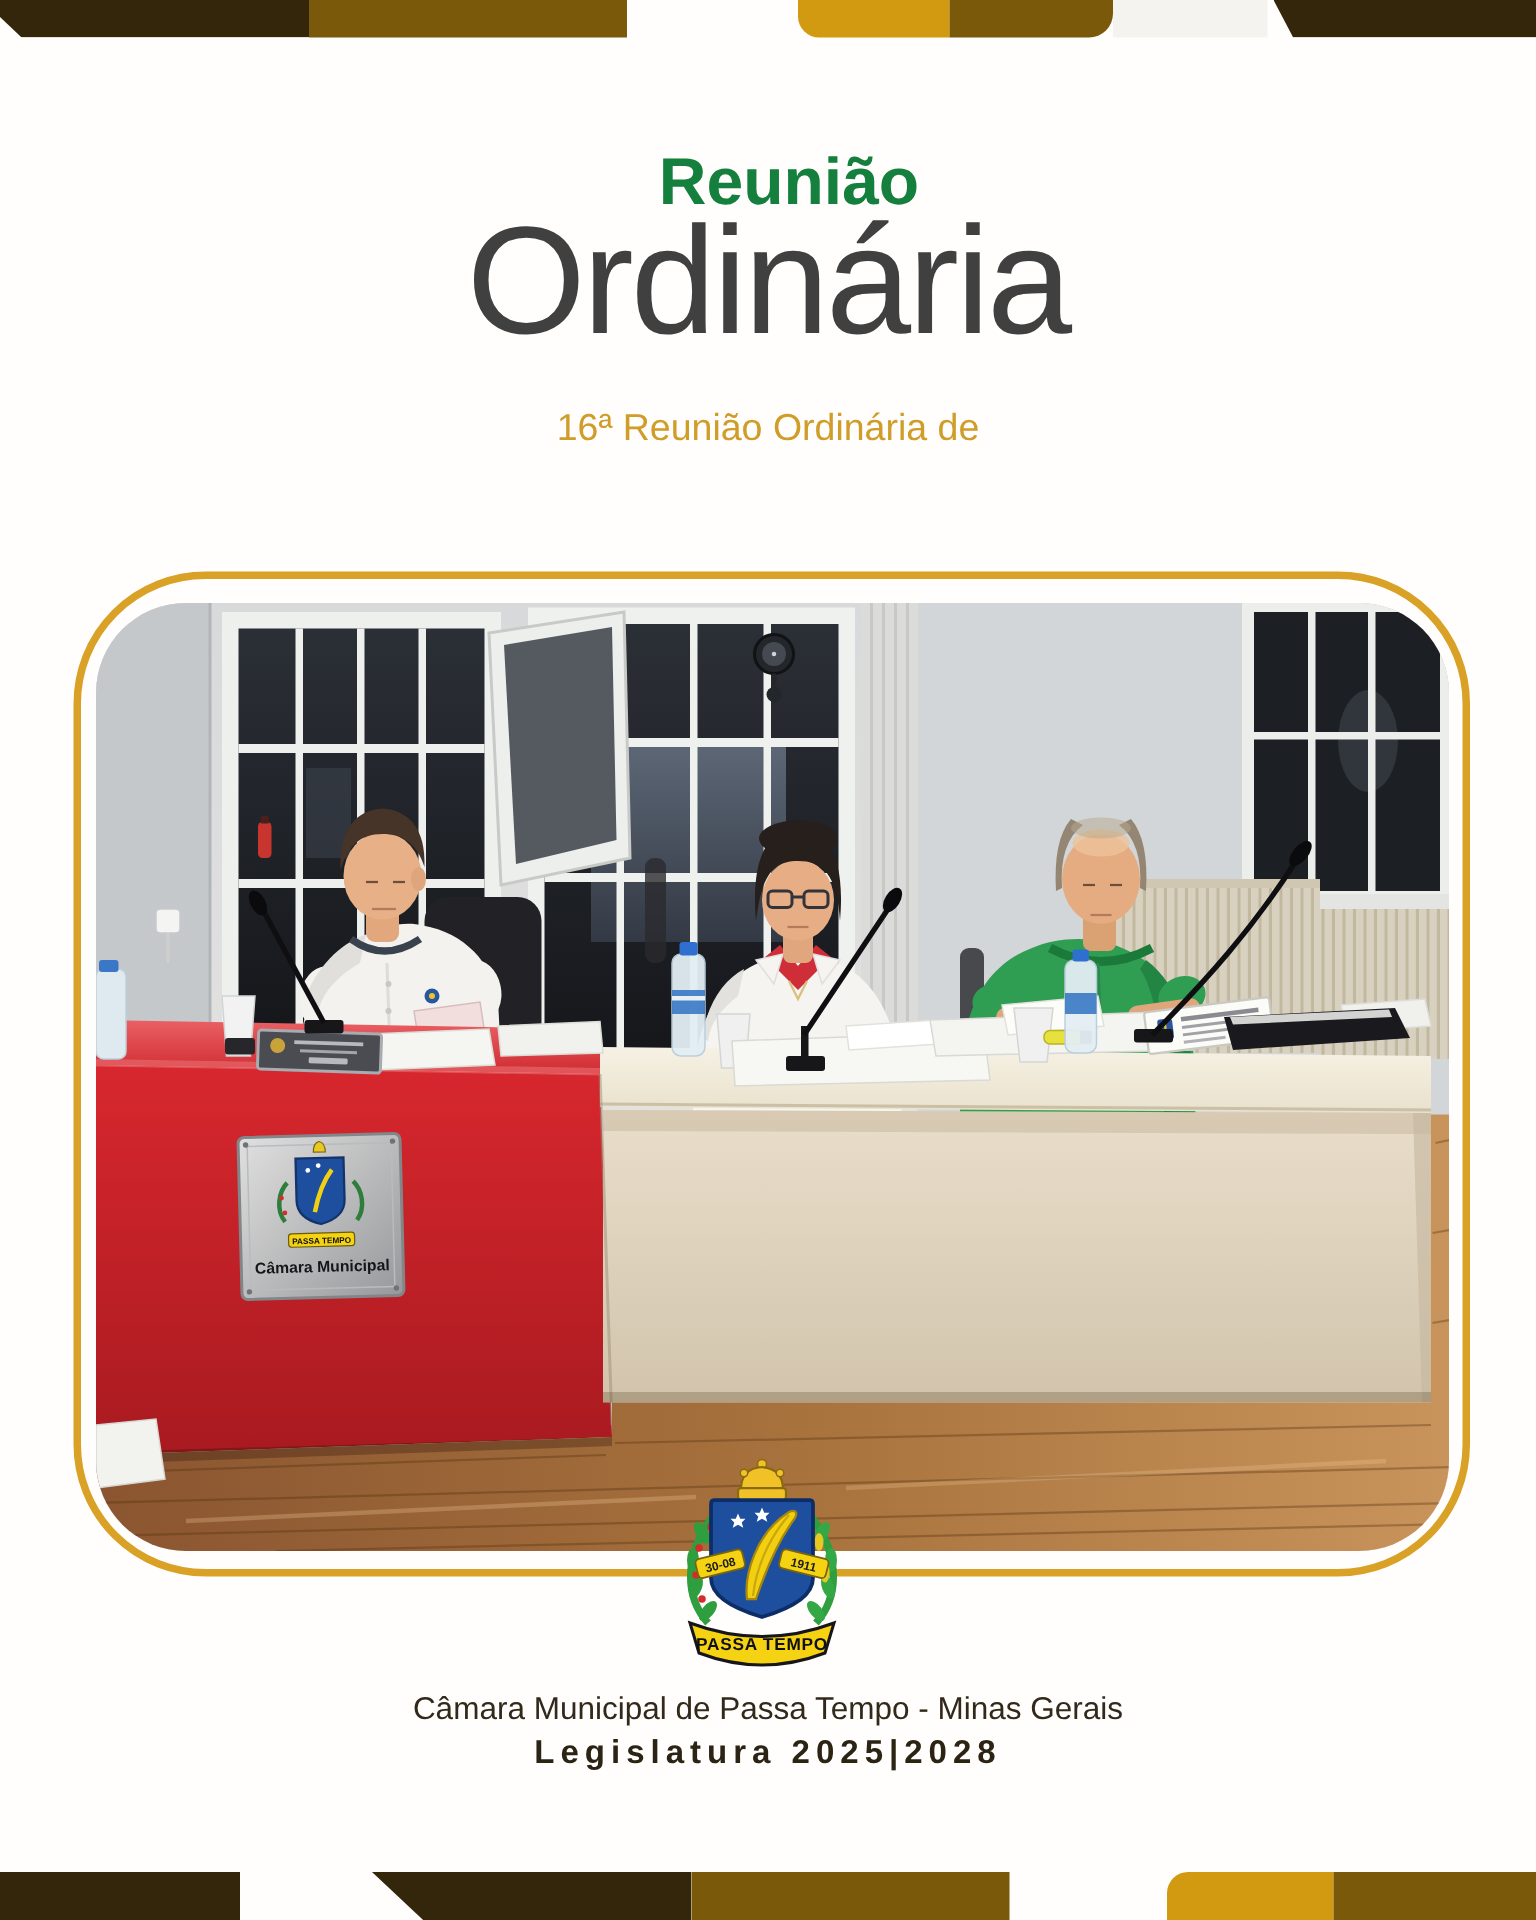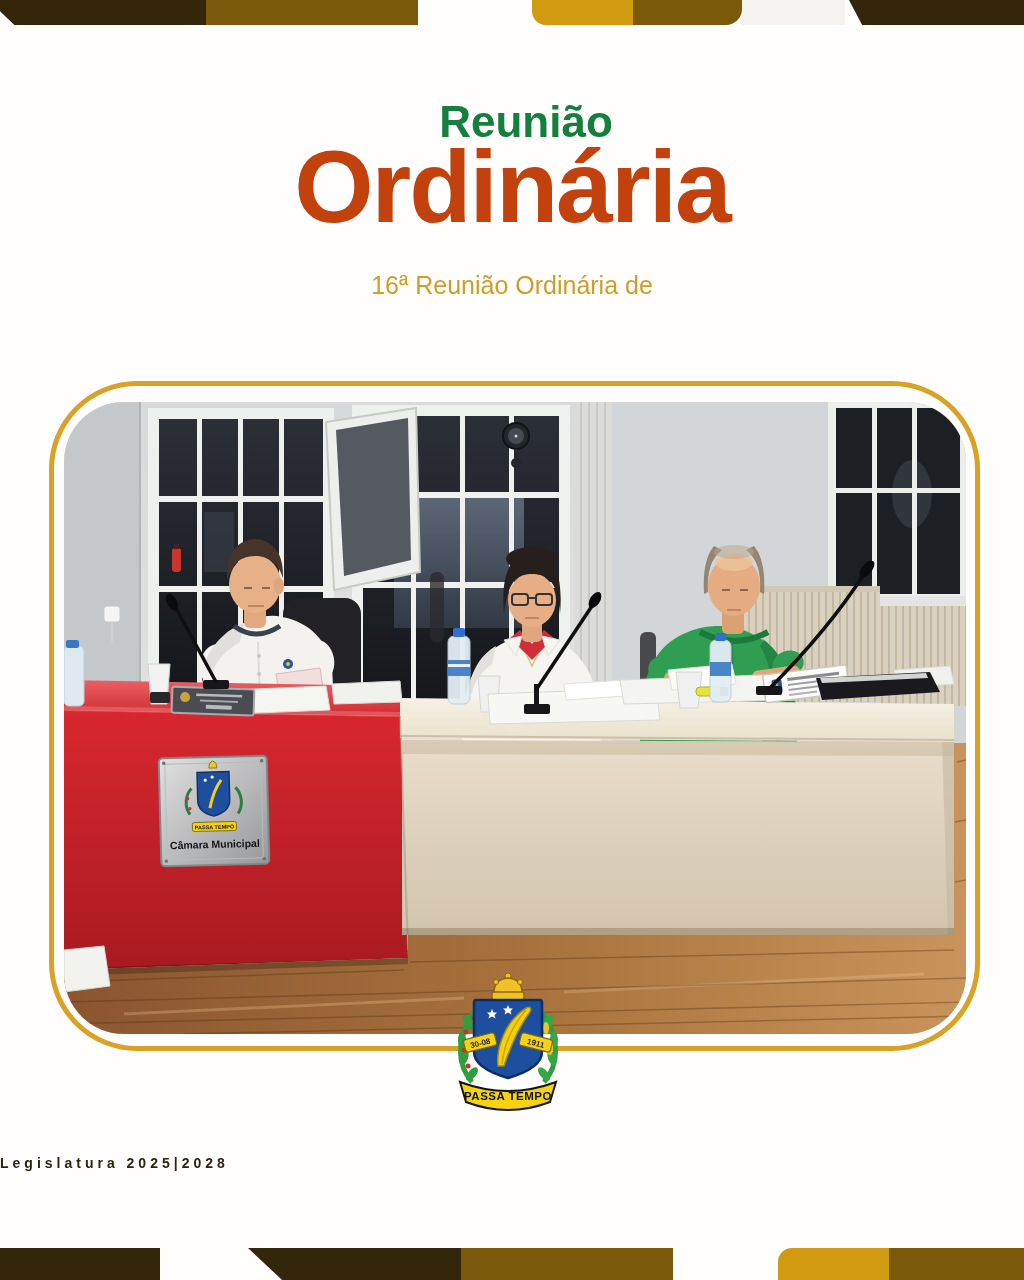--- a/index.html
+++ b/index.html
@@ -17,36 +17,36 @@
   
   .bb{top:1248px;height:32px;}
   .bb1{left:0;width:160px;background:#33260a;}
   .bb2{left:248px;width:213px;background:#33260a;clip-path:polygon(0 0,100% 0,100% 100%,16% 100%);}
   .bb3{left:461px;width:212px;background:#7a5a0a;}
   .bb4{left:778px;width:111px;background:#d29a10;border-radius:14px 0 0 0;}
   .bb5{left:889px;width:135px;background:#7a5a0a;}
 
   .titleblock{position:absolute;top:100px;left:0;width:100%;text-align:center;line-height:1;}
   .t1{font-size:44px;font-weight:bold;color:#15803d;letter-spacing:0px;padding-left:28px;}
-  .t2{font-size:102px;font-weight:bold;color:#c2410c;letter-spacing:-2px;margin-top:-8px;}
+  .t2{font-size:102px;font-weight:normal;color:#404040;letter-spacing:-2px;margin-top:-8px;}
   .subtitle{position:absolute;top:271px;left:0;width:100%;text-align:center;
     font-size:25px;line-height:1.16;font-weight:normal;color:#cf9d28;}
 
   .frame{position:absolute;left:49px;top:381px;width:931px;height:670px;
     border:5px solid #d9a125;border-radius:88px;box-sizing:border-box;}
   .photo{position:absolute;left:64px;top:402px;width:902px;height:632px;
     border-radius:60px;overflow:hidden;background:#e7e7e5;}
   .photo svg{display:block;}
 
   .crest{position:absolute;left:437px;top:970px;width:142px;height:146px;z-index:6;}
 
   .footer1{position:absolute;top:1128px;left:0;width:100%;text-align:center;
     font-size:21px;color:#32291b;}
-  .footer2{position:absolute;top:1155px;left:0;width:100%;
-    font-size:14px;font-weight:bold;letter-spacing:4px;color:#2b2313;}
+  .footer2{position:absolute;top:1155px;left:0;width:100%;text-align:center;
+    font-size:22px;font-weight:bold;letter-spacing:4px;color:#2b2313;}
 </style>
 </head>
 <body>
 
 <div class="poster">
 
   <div class="bar tb tb1"></div>
   <div class="bar tb tb2"></div>
   <div class="bar tb tb3"></div>
   <div class="bar tb tb4"></div>
@@ -402,20 +402,21 @@
       <text x="42" y="76" text-anchor="middle" font-size="8" font-weight="bold" fill="#1b1b1b">30-08</text>
     </g>
     <g transform="rotate(14 98 72)">
       <rect x="82" y="66" width="32" height="13" rx="3" fill="#f5d312" stroke="#7a650e" stroke-width="1.2"></rect>
       <text x="98" y="76" text-anchor="middle" font-size="8" font-weight="bold" fill="#1b1b1b">1911</text>
     </g>
     <path d="M22,112 Q70,130 118,112 L112,132 Q70,148 28,132 Z" fill="#f5d312" stroke="#15151a" stroke-width="2"></path>
     <text x="70" y="130" text-anchor="middle" font-size="11.5" font-weight="bold" fill="#101014" letter-spacing="0.5">PASSA TEMPO</text>
   </svg>
 
+  <div class="footer1">Câmara Municipal de Passa Tempo - Minas Gerais</div>
   <div class="footer2">Legislatura 2025|2028</div>
 
   <div class="bar bb bb1"></div>
   <div class="bar bb bb2"></div>
   <div class="bar bb bb3"></div>
   <div class="bar bb bb4"></div>
   <div class="bar bb bb5"></div>
 
 </div>
 

